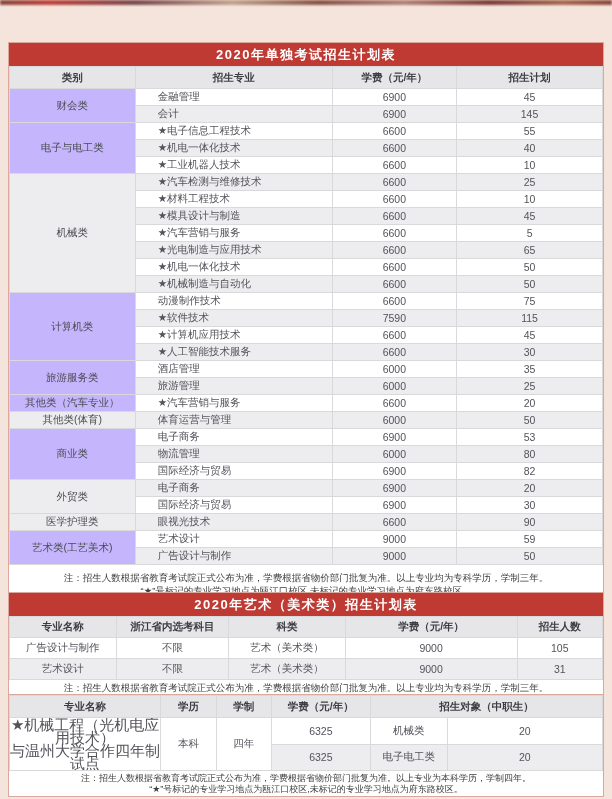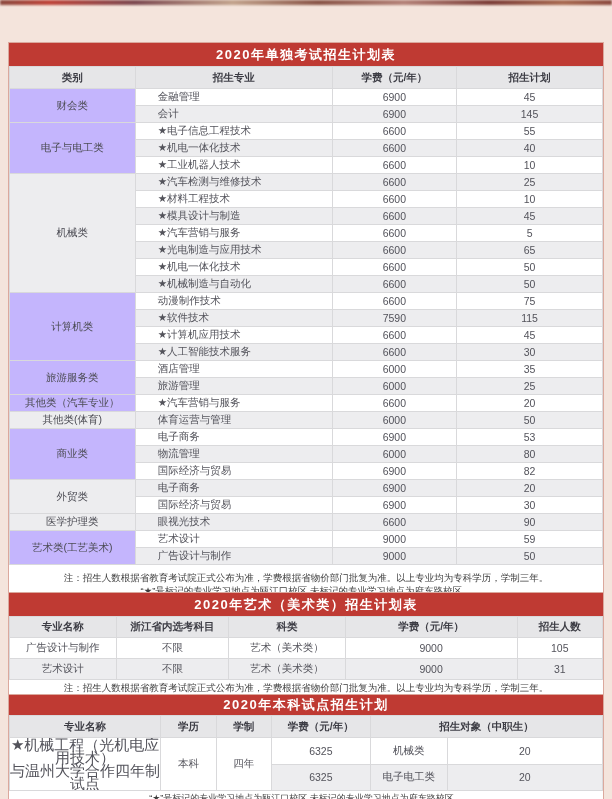--- a/index.html
+++ b/index.html
@@ -277,23 +277,20 @@
           <td>31</td>
         </tr>
       </tbody>
   </table>
   <div class="notes" id="t2-notes">
       <div>注：招生人数根据省教育考试院正式公布为准，学费根据省物价部门批复为准。以上专业均为专科学历，学制三年。</div>
     </div>
 </section>
 
 <section class="panel" id="panel3">
-  <div class="title-bar">
-    <span>2020年本科试点招生计划</span>
-  </div>
   <table class="t3">
     <colgroup>
       <col style="width:25.5%">
         <col style="width:9.4%">
         <col style="width:9.2%">
         <col style="width:16.8%">
         <col style="width:12.9%">
         <col style="width:26.2%">
     </colgroup>
     <thead id="t3-head">
@@ -318,15 +315,16 @@
           <td>20</td>
         </tr>
         <tr class="alt">
           <td>6325</td>
           <td>电子电工类</td>
           <td>20</td>
         </tr>
       </tbody>
   </table>
   <div class="notes" id="t3-notes">
+      <div>注：招生人数根据省教育考试院正式公布为准，学费根据省物价部门批复为准。以上专业为本科学历，学制四年。</div>
       <div>“★”号标记的专业学习地点为瓯江口校区,未标记的专业学习地点为府东路校区。</div>
     </div>
 </section>
 
 </body></html>

